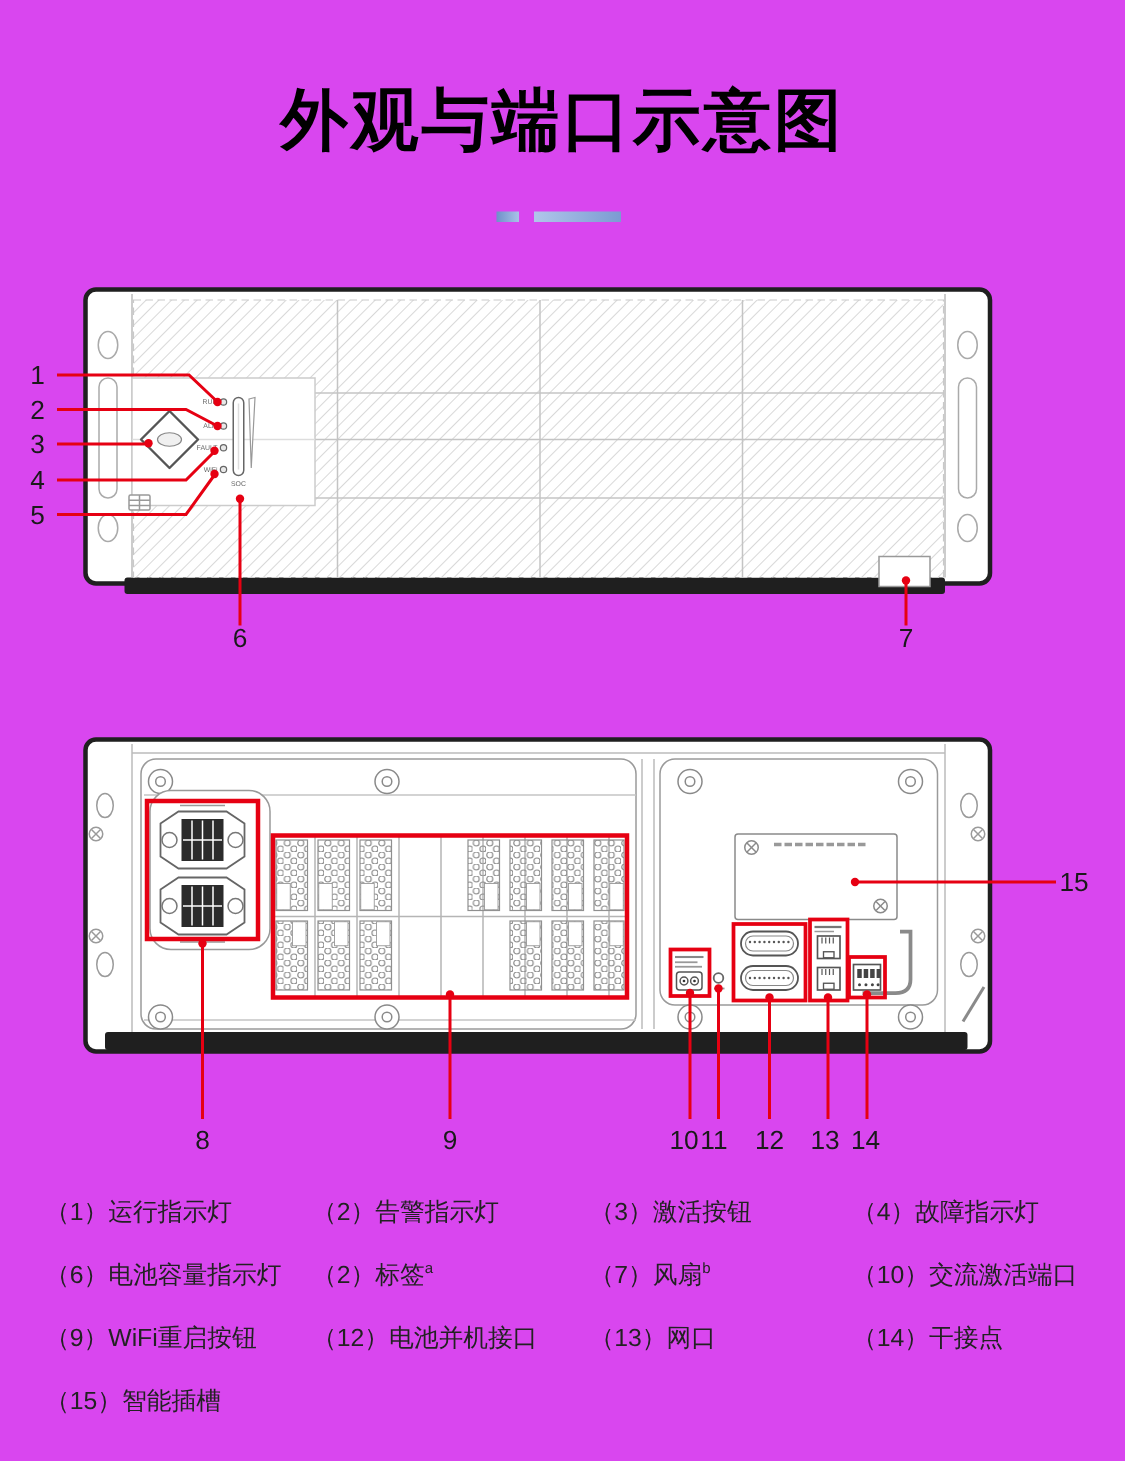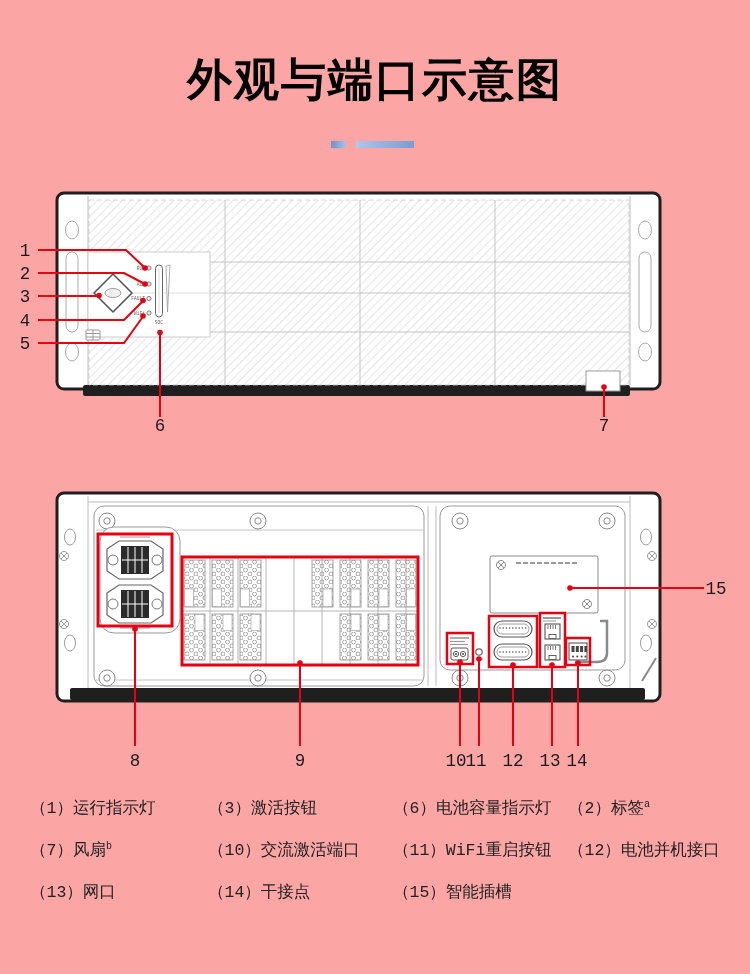--- a/index.html
+++ b/index.html
@@ -1,17 +1,17 @@
 <!DOCTYPE html>
 <html><head>
 <meta charset="utf-8">
 <style>
   html,body{margin:0;padding:0;background:#fff;}
-  #page{position:relative;width:750px;height:974px;background:#fca5a5;overflow:hidden;
-        font-family:Liberation Mono, monospace;color:#1a1a1a;}
+  #page{position:relative;width:750px;height:974px;background:#d946ef;overflow:hidden;
+        font-family:Liberation Sans, sans-serif;color:#1a1a1a;}
   #page-title{position:absolute;top:50px;left:0;width:750px;margin:0;text-align:center;
         font-size:45px;font-weight:800;letter-spacing:2px;color:#000;}
   .underline-sm{position:absolute;top:141px;left:331px;width:15px;height:7px;
         background:linear-gradient(90deg,#6f90c9,#a9c2e8);}
   .underline-lg{position:absolute;top:141px;left:356px;width:58px;height:7px;
         background:linear-gradient(90deg,#b0c6ea,#7b9bd2);}
   #diagram-svg{position:absolute;top:0;left:0;}
   .num{font-size:17.5px;fill:#1a1a1a;}
   .tiny{font-size:4.6px;fill:#666;}
   .callout{stroke:#e60012;stroke-width:2;fill:none;}
@@ -396,26 +396,28 @@
         <circle class="dot" cx="570" cy="588" r="2.8"></circle>
           <path class="callout" d="M570 588 H704"></path>
         <text class="num" x="716" y="594" text-anchor="middle">15</text>
       </g>
     </g>
   </svg>
 
   <div id="legend">
     <div class="legend-grid">
       <div class="li"><span>（1）运行指示灯</span><sup class="li-sup"></sup></div>
+      <div class="li"><span>（2）告警指示灯</span><sup class="li-sup"></sup></div>
       <div class="li"><span>（3）激活按钮</span><sup class="li-sup"></sup></div>
+      <div class="li"><span>（4）故障指示灯</span><sup class="li-sup"></sup></div>
       <div class="li"><span>（6）电池容量指示灯</span><sup class="li-sup"></sup></div>
       <div class="li"><span>（2）标签</span><sup class="li-sup">a</sup></div>
       <div class="li"><span>（7）风扇</span><sup class="li-sup">b</sup></div>
       <div class="li"><span>（10）交流激活端口</span><sup class="li-sup"></sup></div>
-      <div class="li"><span>（11）WiFi重启按钮</span><sup class="li-sup"></sup></div>
+      <div class="li"><span>（9）WiFi重启按钮</span><sup class="li-sup"></sup></div>
       <div class="li"><span>（12）电池并机接口</span><sup class="li-sup"></sup></div>
       <div class="li"><span>（13）网口</span><sup class="li-sup"></sup></div>
       <div class="li"><span>（14）干接点</span><sup class="li-sup"></sup></div>
       <div class="li"><span>（15）智能插槽</span><sup class="li-sup"></sup></div>
     </div>
   </div>
 
 </div>
 
 </body></html>

